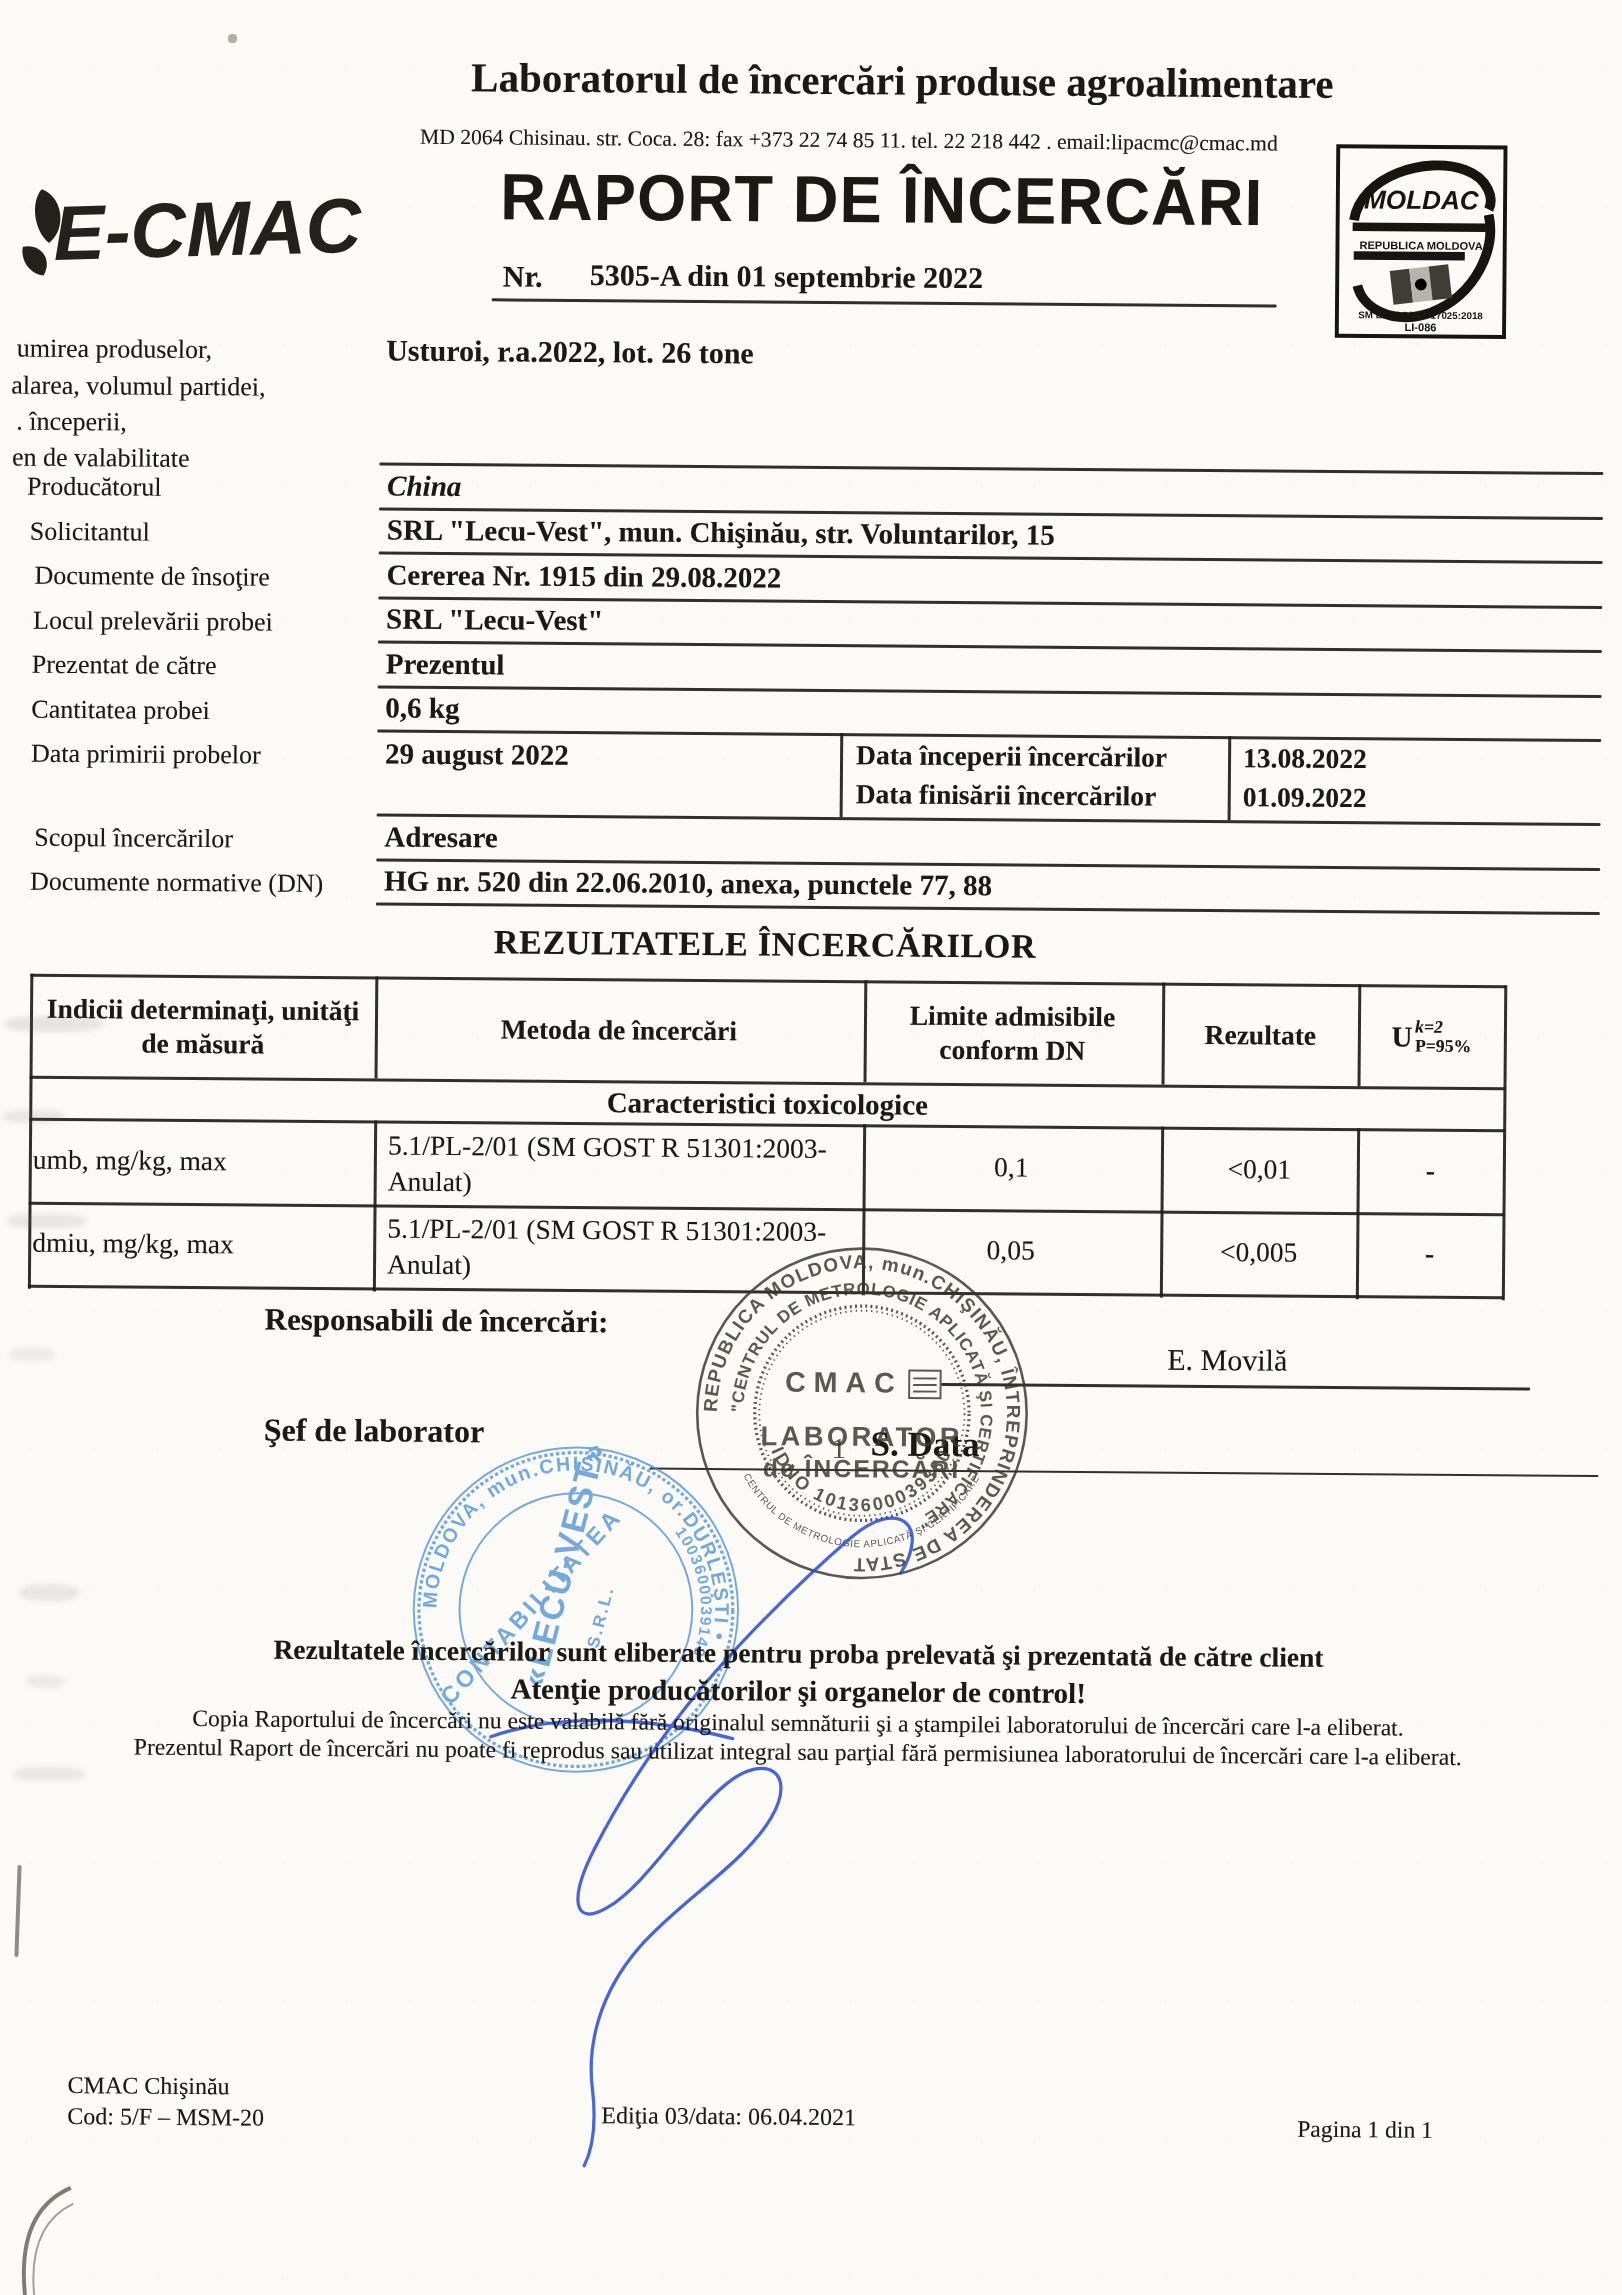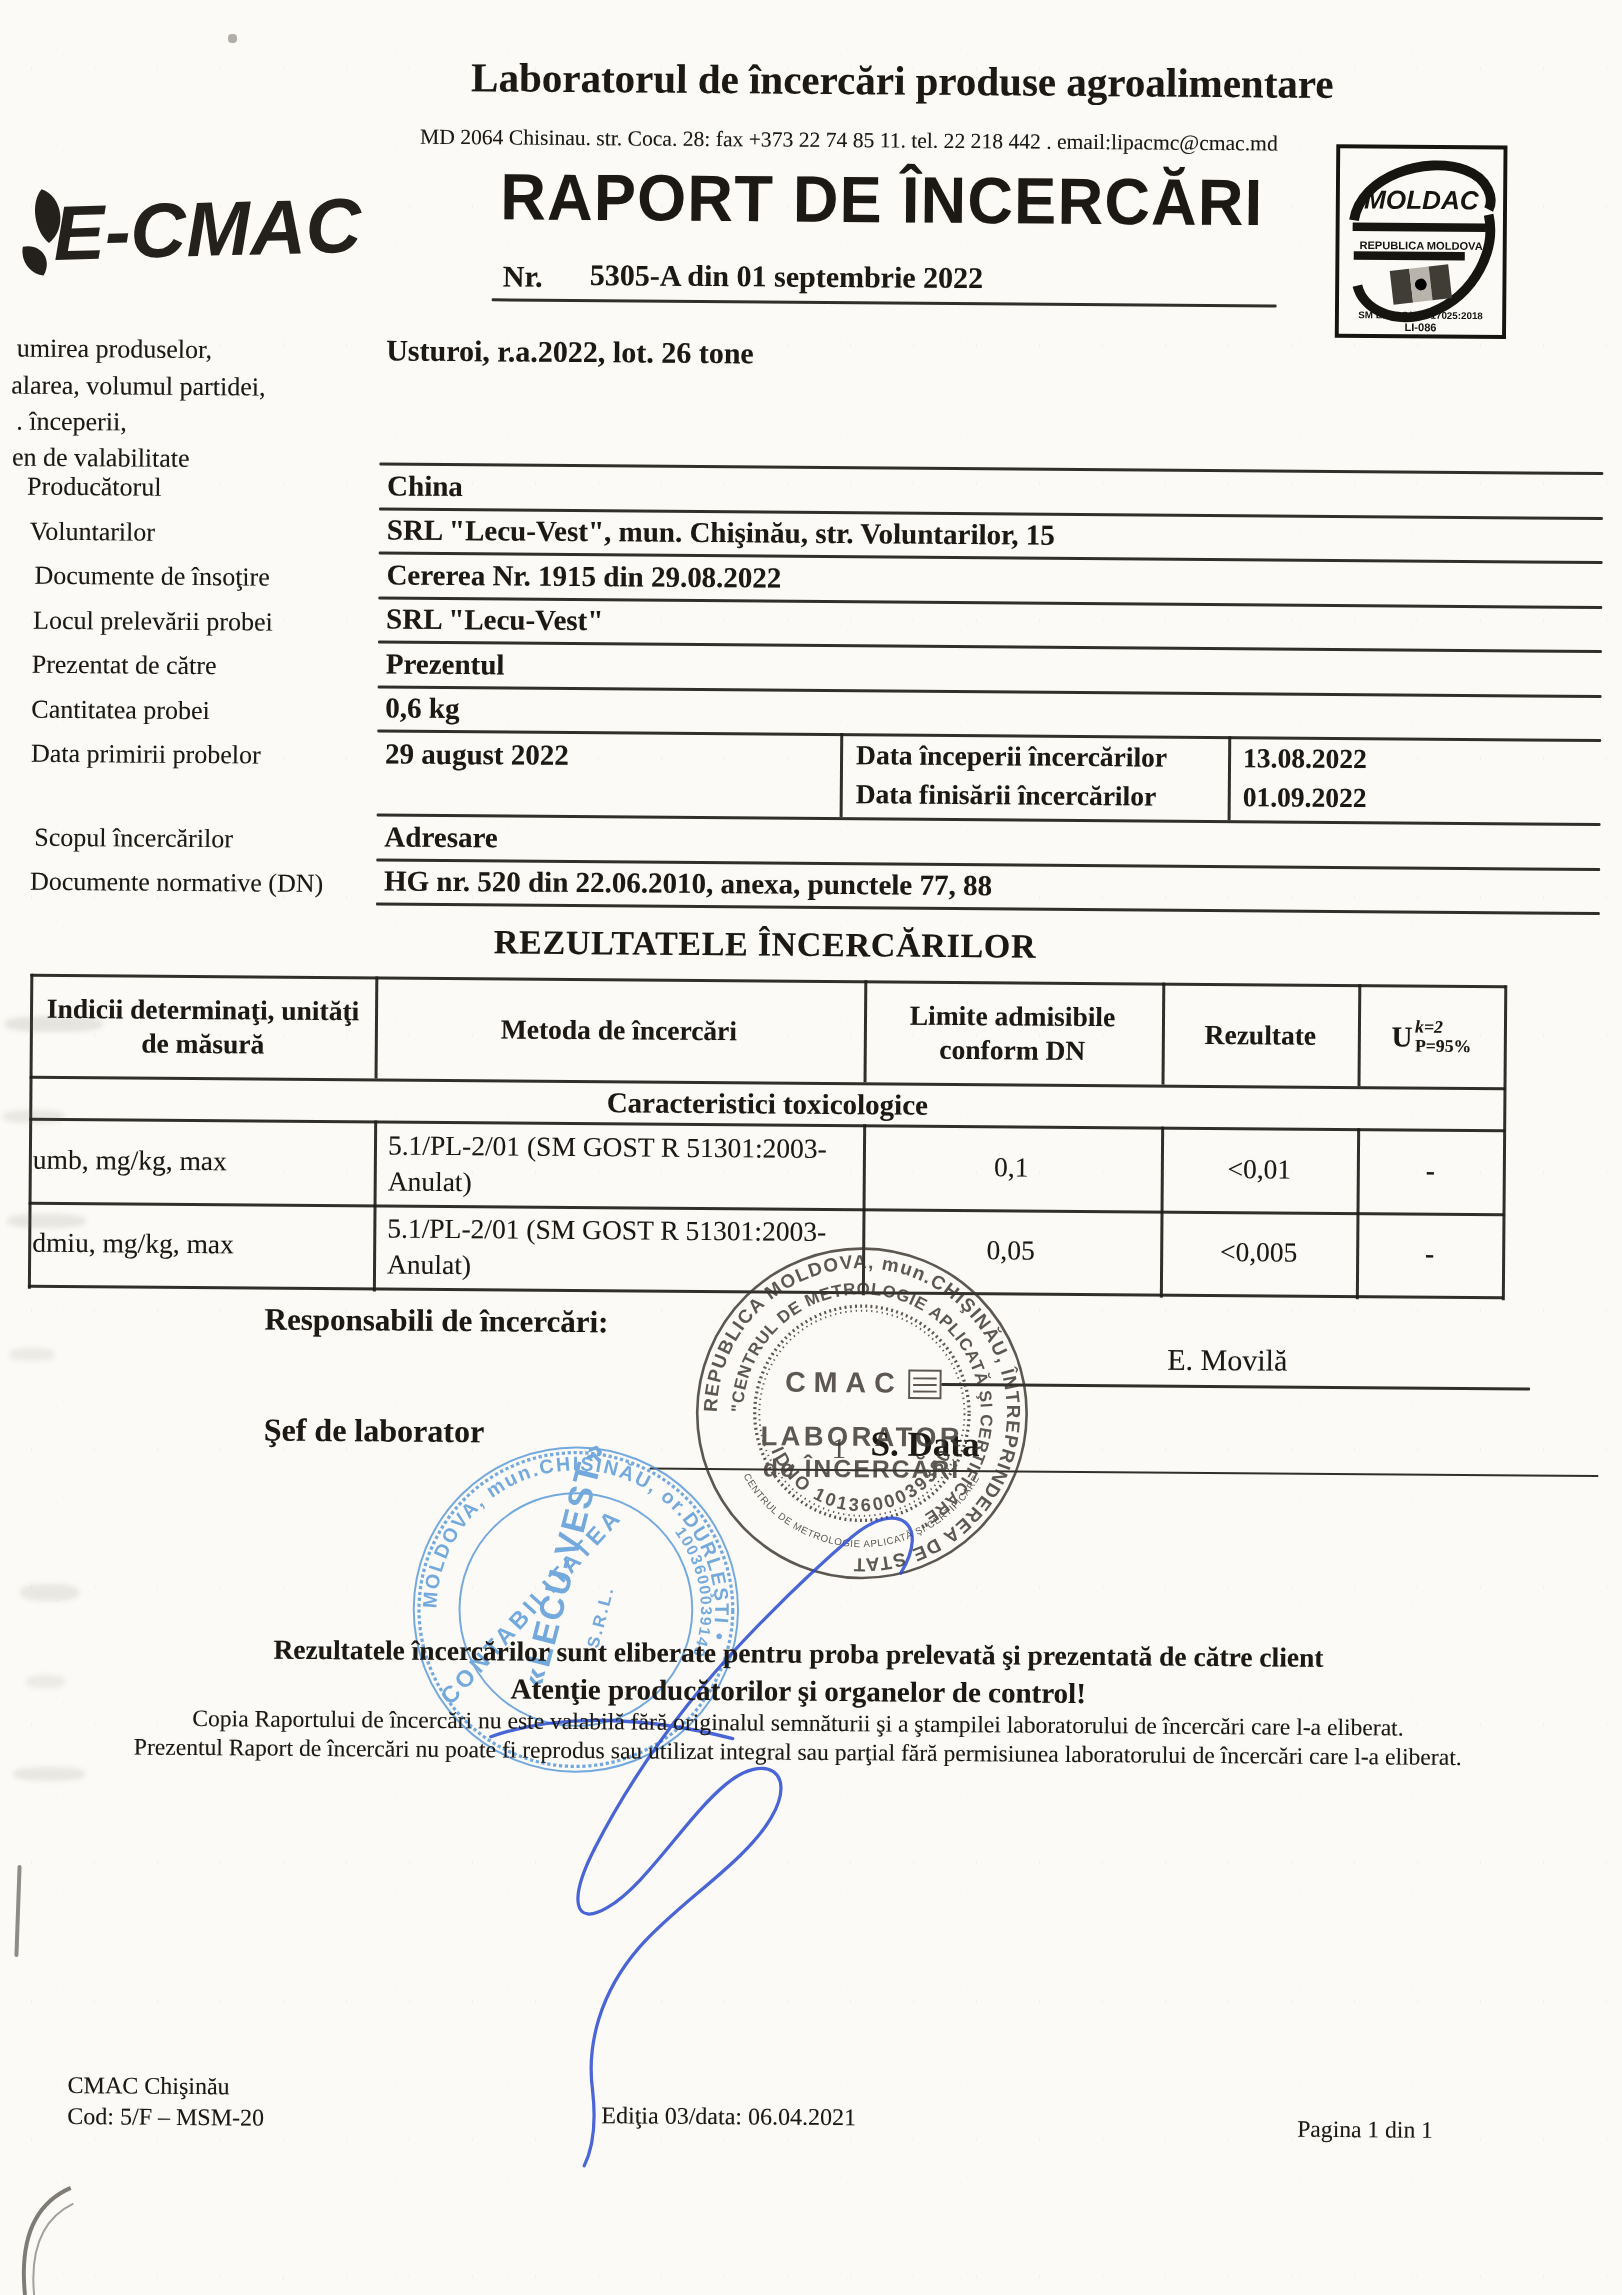--- a/index.html
+++ b/index.html
@@ -64,33 +64,33 @@
     </g>
     <text x="133" y="268" text-anchor="middle" font-size="15" font-weight="bold" fill="#17150f">SM EN ISO/IEC 17025:2018</text>
     <text x="133" y="287" text-anchor="middle" font-size="17" font-weight="bold" fill="#17150f">LI-086</text>
   </svg>
 
   <div class="abs ink" style="left:19.6px;top:335px;font-size:26px;">umirea produselor,</div>
   <div class="abs ink" style="left:14.4px;top:372px;font-size:26px;">alarea, volumul partidei,</div>
   <div class="abs ink" style="left:19.6px;top:408px;font-size:26px;">. începerii,</div>
   <div class="abs ink" style="left:15.7px;top:444px;font-size:26px;">en de valabilitate</div>
   <div class="abs ink" style="left:31px;top:473px;font-size:26px;">Producătorul</div>
-  <div class="abs ink" style="left:34px;top:518px;font-size:26px;">Voluntarilor</div>
+  <div class="abs ink" style="left:34px;top:518px;font-size:26px;">Solicitantul</div>
   <div class="abs ink" style="left:39px;top:562px;font-size:26px;">Documente de însoţire</div>
   <div class="abs ink" style="left:38px;top:607px;font-size:26px;">Locul prelevării probei</div>
   <div class="abs ink" style="left:37px;top:651px;font-size:26px;">Prezentat de către</div>
   <div class="abs ink" style="left:37px;top:696px;font-size:26px;">Cantitatea  probei</div>
   <div class="abs ink" style="left:37px;top:740px;font-size:26px;">Data primirii probelor</div>
   <div class="abs ink" style="left:41px;top:824px;font-size:26px;">Scopul încercărilor</div>
   <div class="abs ink" style="left:37px;top:868px;font-size:26px;">Documente normative (DN)</div>
 
   <div class="abs b ink" style="left:389px;top:332px;font-size:30px;">Usturoi, r.a.2022, lot. 26 tone</div>
 
   <div class="hline" style="left:383px;top:461px;width:1224px;"></div>
-  <div class="abs b ink" style="left:391px;top:468px;font-size:29px;">China</div>
+  <div class="abs b ink" style="left:391px;top:468px;font-size:29px;font-style:italic;">China</div>
   <div class="hline" style="left:383px;top:506px;width:1224px;"></div>
   <div class="abs b ink" style="left:391px;top:512px;font-size:29px;">SRL "Lecu-Vest", mun. Chişinău, str. Voluntarilor, 15</div>
   <div class="hline" style="left:383px;top:550px;width:1224px;"></div>
   <div class="abs b ink" style="left:391px;top:557px;font-size:29px;">Cererea Nr. 1915 din 29.08.2022</div>
   <div class="hline" style="left:383px;top:595px;width:1224px;"></div>
   <div class="abs b ink" style="left:391px;top:601px;font-size:29px;">SRL "Lecu-Vest"</div>
   <div class="hline" style="left:383px;top:639px;width:1224px;"></div>
   <div class="abs b ink" style="left:391px;top:646px;font-size:29px;">Prezentul</div>
   <div class="hline" style="left:383px;top:684px;width:1224px;"></div>
   <div class="abs b ink" style="left:391px;top:690px;font-size:29px;">0,6 kg</div>

